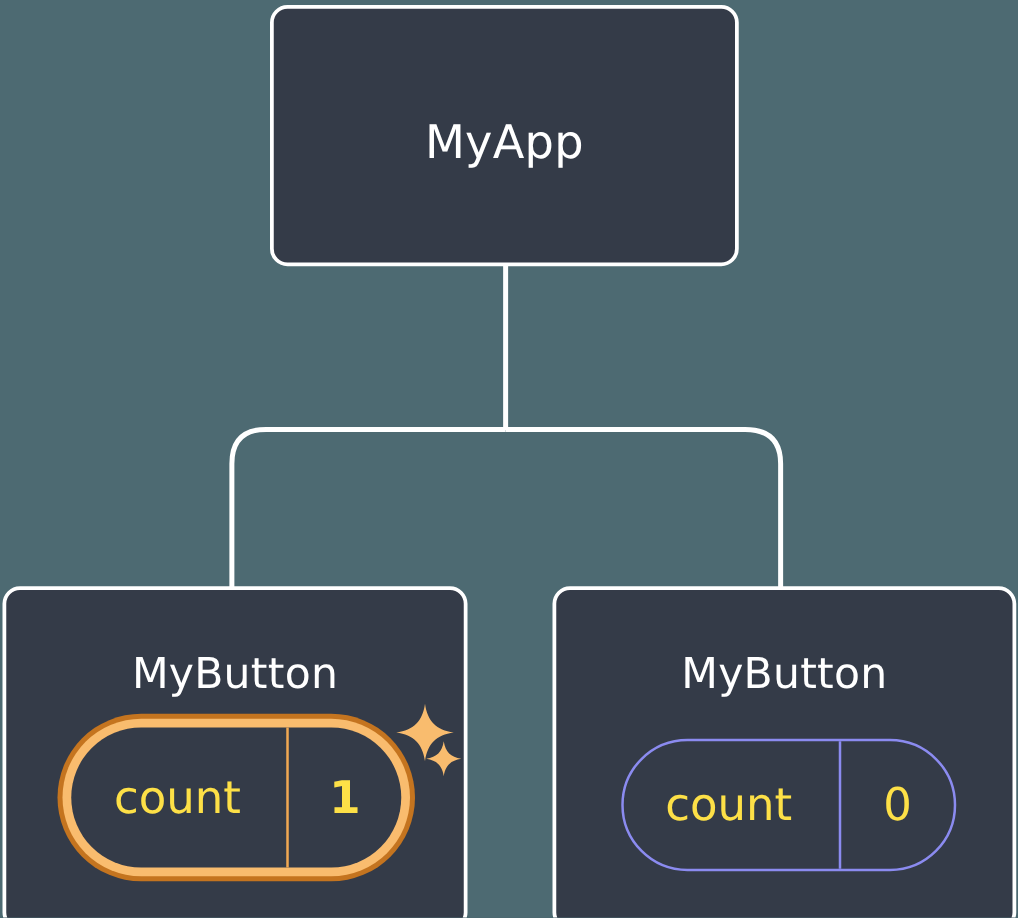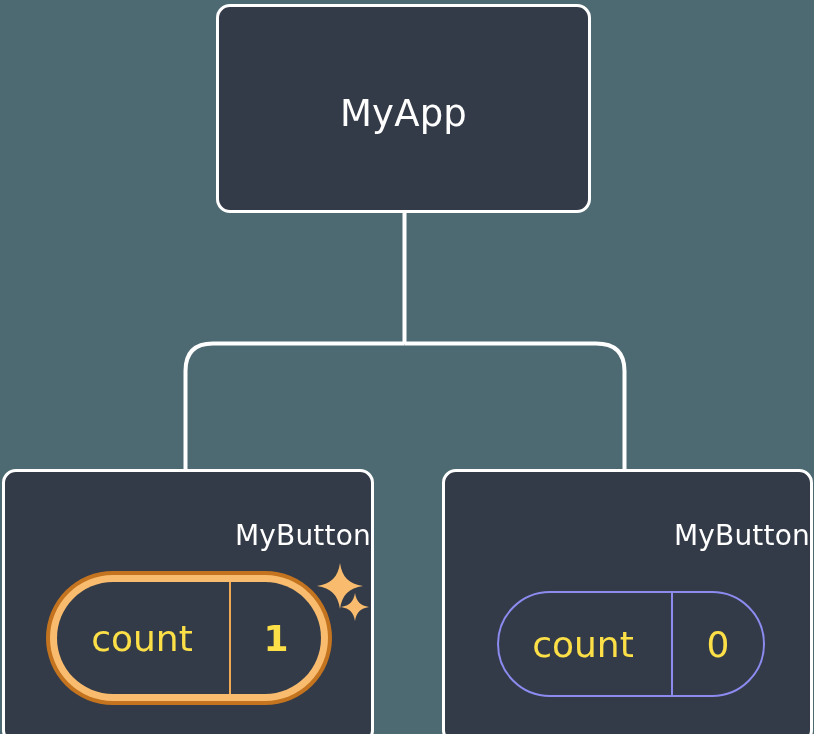--- a/index.html
+++ b/index.html
@@ -67,22 +67,21 @@
     height: 275px;
   }
   #node-btn-right {
     left: 442px;
     top: 469px;
     width: 371px;
     height: 275px;
   }
   .node-btn .node-title {
     top: 47px;
-    font-size: 28px;
-    text-align: right;
+    font-size: 34px;
   }
 
   
   .pill-wrap {
     position: absolute;
     display: flex;
     align-items: stretch;
     box-sizing: border-box;
   }
   .pill-cell {

